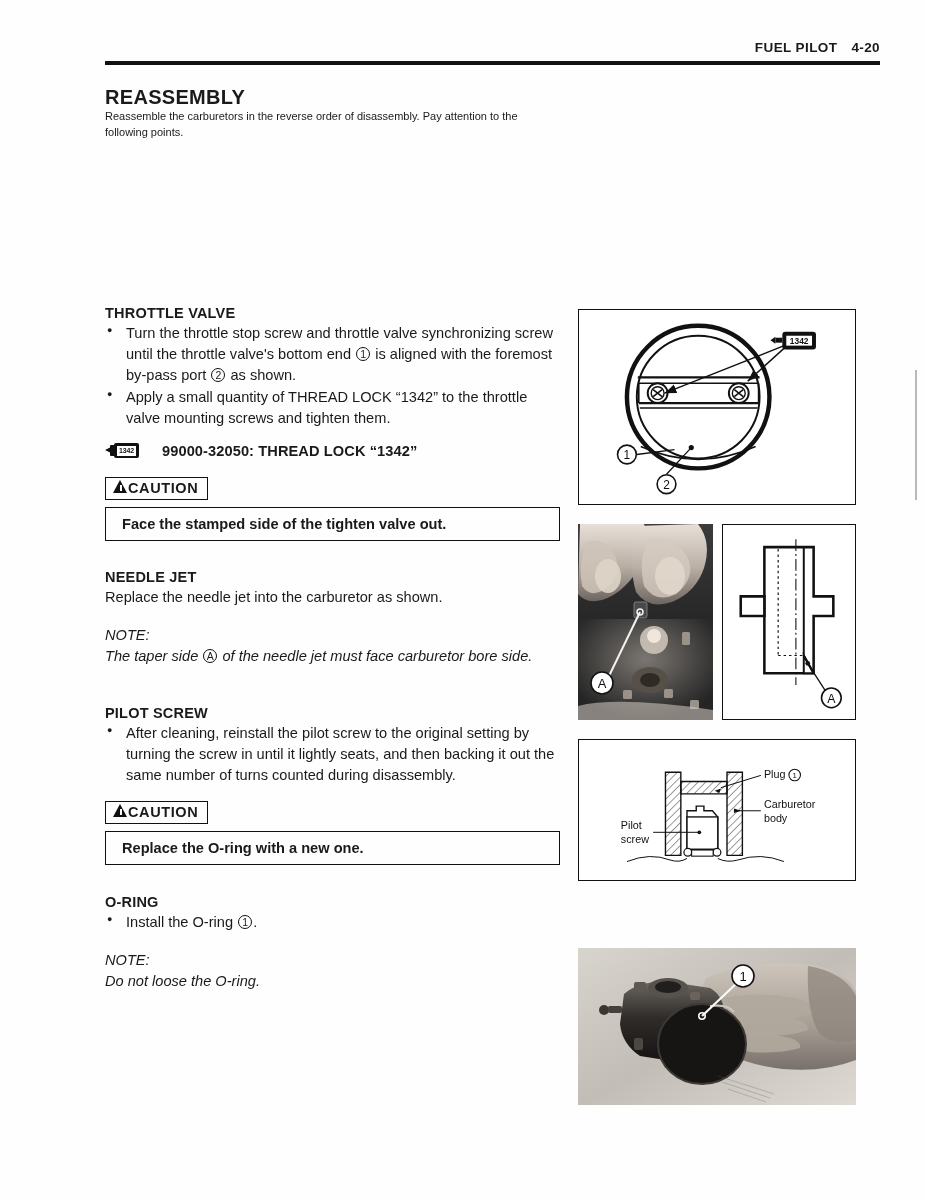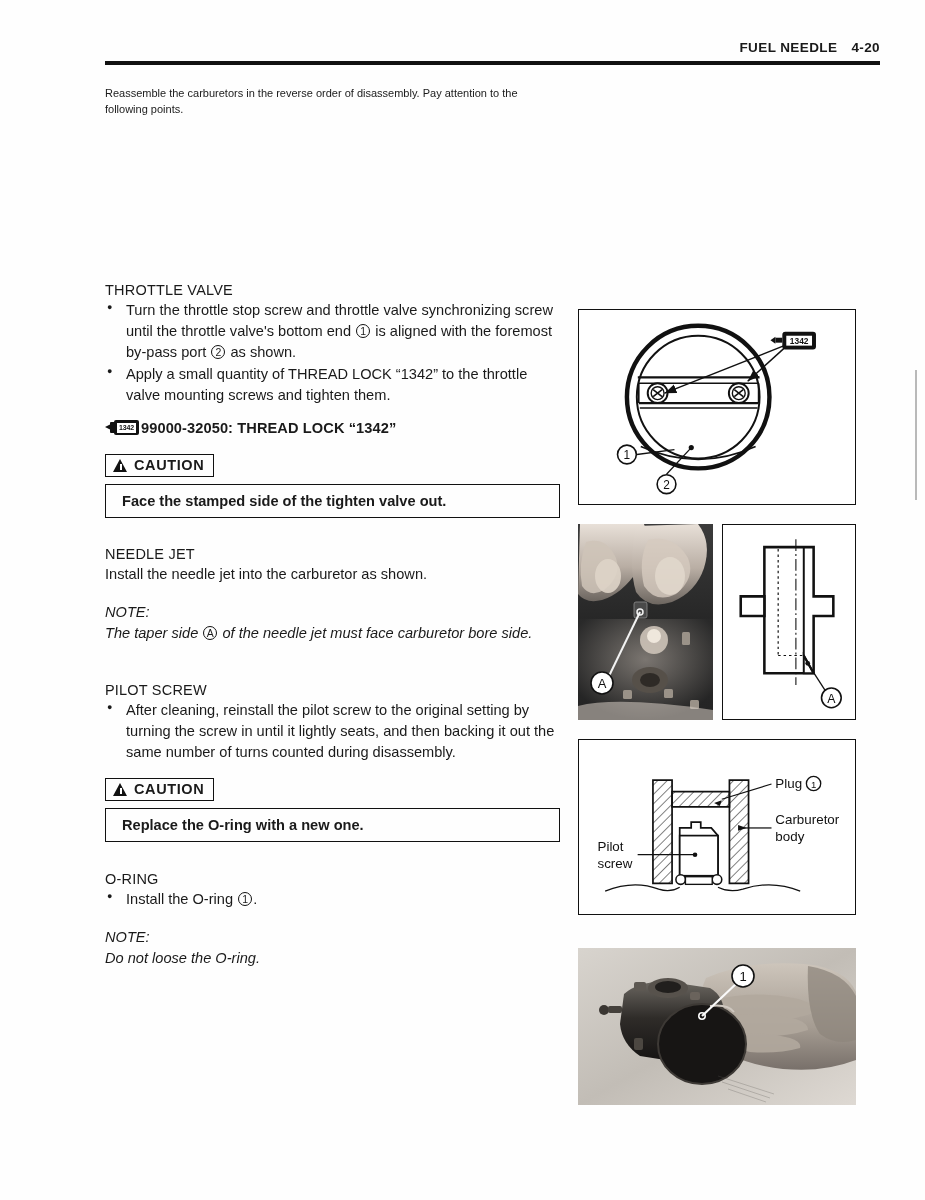--- a/index.html
+++ b/index.html
@@ -77,21 +77,21 @@
     line-height: 1.1;
   }
   p.lede {
     margin: 0;
     font-size: 11px;
     line-height: 1.42;
   }
 
   .sec-head {
     font-size: 14.5px;
-    font-weight: normal;
+    font-weight: bold;
     letter-spacing: 0.2px;
     margin: 0 0 2px 0;
   }
 
   ul.bullets {
     list-style: none;
     margin: 0;
     padding: 0;
   }
   ul.bullets li {
@@ -141,21 +141,21 @@
     font-weight: normal;
     vertical-align: 1px;
     margin: 0 1px;
     box-sizing: border-box;
   }
 
   
   .speclock {
     display: flex;
     align-items: center;
-    gap: 2px;
+    gap: 23px;
     font-size: 14.6px;
     font-weight: bold;
     letter-spacing: 0.1px;
   }
   .lock-icon {
     position: relative;
     width: 34px;
     height: 15px;
     flex: 0 0 auto;
   }
@@ -198,22 +198,20 @@
     font-size: 7px;
     font-weight: bold;
     line-height: 10px;
     text-align: center;
     letter-spacing: -0.2px;
   }
 
   
   .caution-label {
     display: inline-flex;
-    align-items: center;
-    gap: 6px;
     border: 1.6px solid #111;
     padding: 2px 9px 2px 7px;
     font-size: 14.5px;
     font-weight: bold;
     letter-spacing: 0.6px;
     line-height: 1.2;
   }
   .warn-tri {
     position: relative;
     width: 15px;
@@ -268,29 +266,30 @@
   
   .photo-svg { width: 100%; height: 100%; }
 </style>
 </head>
 <body>
 
 <div class="page">
 
   <div class="page-header">
     <div class="header-text">
-      <span>FUEL NEEDLE</span><span class="sect">4-20</span>
+      <span>FUEL PILOT</span><span class="sect">4-20</span>
     </div>
     <div class="header-rule"></div>
   </div>
 
   <div class="scan-edge"></div>
 
   <div class="col-text">
 
+    <h1 class="title">REASSEMBLY</h1>
     <p class="lede">Reassemble the carburetors in the reverse order of disassembly. Pay attention to the following points.</p>
 
     <div style="height:165px"></div>
 
     <div>
       <div class="sec-head">THROTTLE VALVE</div>
       <ul class="bullets">
         <li><span>Turn the throttle stop screw and throttle valve synchronizing screw until the throttle valve's bottom end </span><span class="cnum">1</span><span> is aligned with the foremost by-pass port </span><span class="cnum">2</span><span> as shown.</span></li>
         <li>Apply a small quantity of THREAD LOCK “1342” to the throttle valve mounting screws and tighten them.</li>
       </ul>
@@ -314,21 +313,21 @@
         <span>CAUTION</span>
       </div>
       <div style="height:7px"></div>
       <div class="caution-box">Face the stamped side of the tighten valve out.</div>
     </div>
 
     <div style="height:28px"></div>
 
     <div>
       <div class="sec-head">NEEDLE JET</div>
-      <p class="body">Install the needle jet into the carburetor as shown.</p>
+      <p class="body">Replace the needle jet into the carburetor as shown.</p>
       <div style="height:17px"></div>
       <p class="note-label">NOTE:</p>
       <p class="note-body"><span>The taper side </span><span class="cnum">A</span><span> of the needle jet must face carburetor bore side.</span></p>
     </div>
 
     <div style="height:39px"></div>
 
     <div>
       <div class="sec-head">PILOT SCREW</div>
       <ul class="bullets">
@@ -479,21 +478,21 @@
       <line x1="82" y1="132" x2="82" y2="22" stroke="#111" stroke-width="2"></line>
       <line x1="82" y1="132" x2="92" y2="150" stroke="#111" stroke-width="2.2"></line>
 
       <line x1="86" y1="140" x2="104" y2="168" stroke="#111" stroke-width="1.3"></line>
       <circle cx="86" cy="140" r="2.4" fill="#111"></circle>
       <circle cx="110" cy="175" r="10" fill="#fff" stroke="#111" stroke-width="1.6"></circle>
       <text x="110" y="180" font-family="Liberation Sans, sans-serif" font-size="12.5" text-anchor="middle" fill="#111">A</text>
     </svg>
   </div>
 
-  <div class="fig fig-line" style="left:578px; top:739px; width:278px; height:176px;">
+  <div class="fig fig-line" style="left:578px; top:739px; width:278px; height:142px;">
     <svg viewBox="0 0 278 182" class="photo-svg">
       <defs>
         <pattern id="hatch" patternUnits="userSpaceOnUse" width="7" height="7" patternTransform="rotate(45)">
           <line x1="0" y1="0" x2="0" y2="7" stroke="#111" stroke-width="1.1"></line>
         </pattern>
       </defs>
 
       <path d="M72 42 L92 42 L92 150 L72 150 Z" fill="url(#hatch)" stroke="#111" stroke-width="1.8"></path>
 
       <path d="M152 42 L172 42 L172 150 L152 150 Z" fill="url(#hatch)" stroke="#111" stroke-width="1.8"></path>

